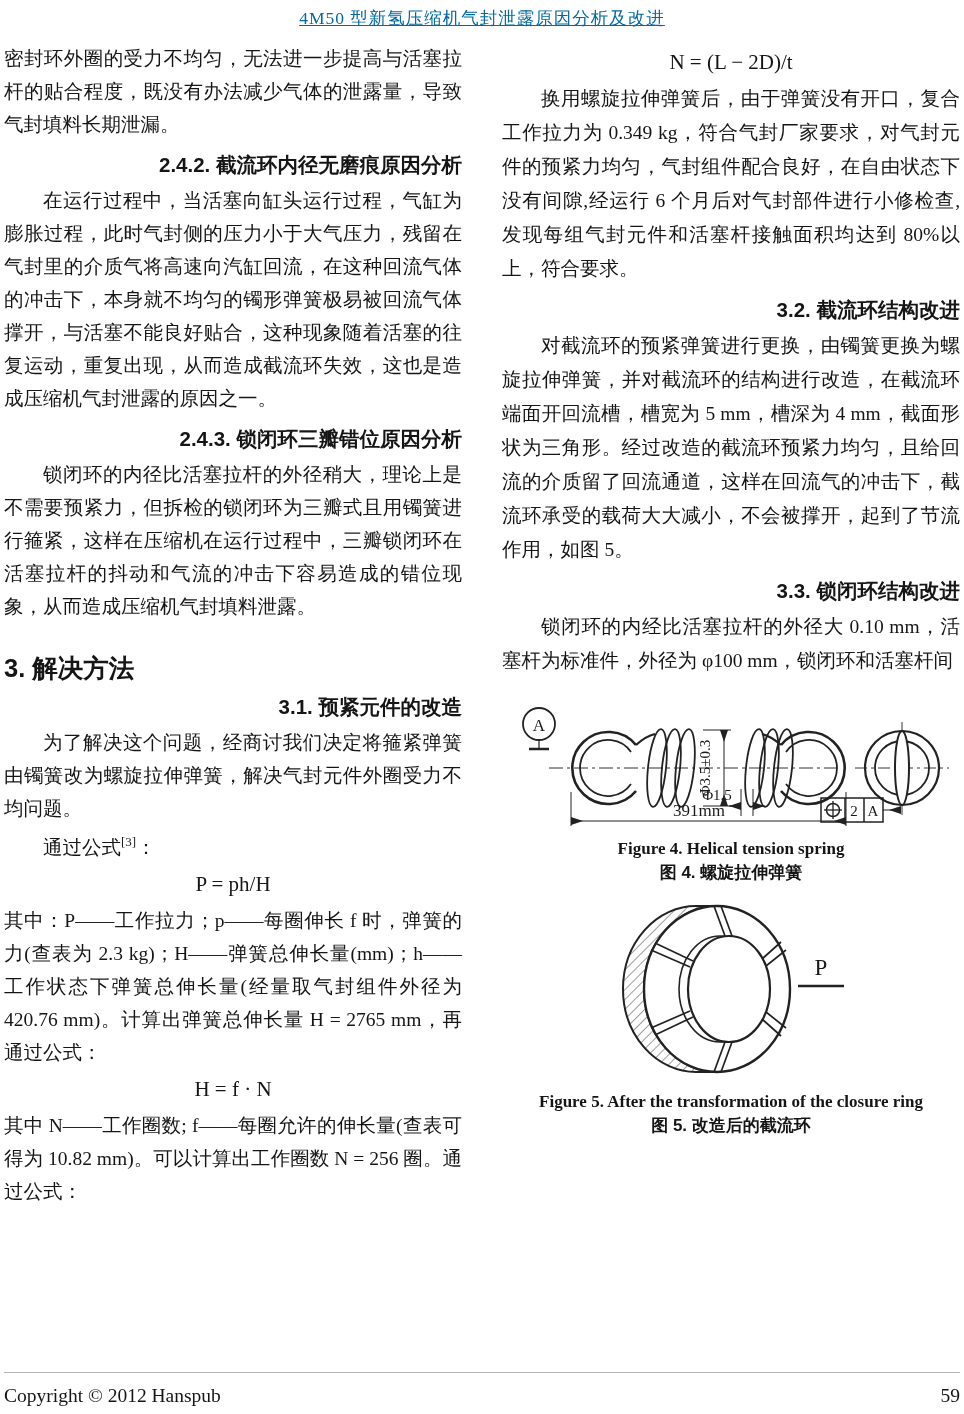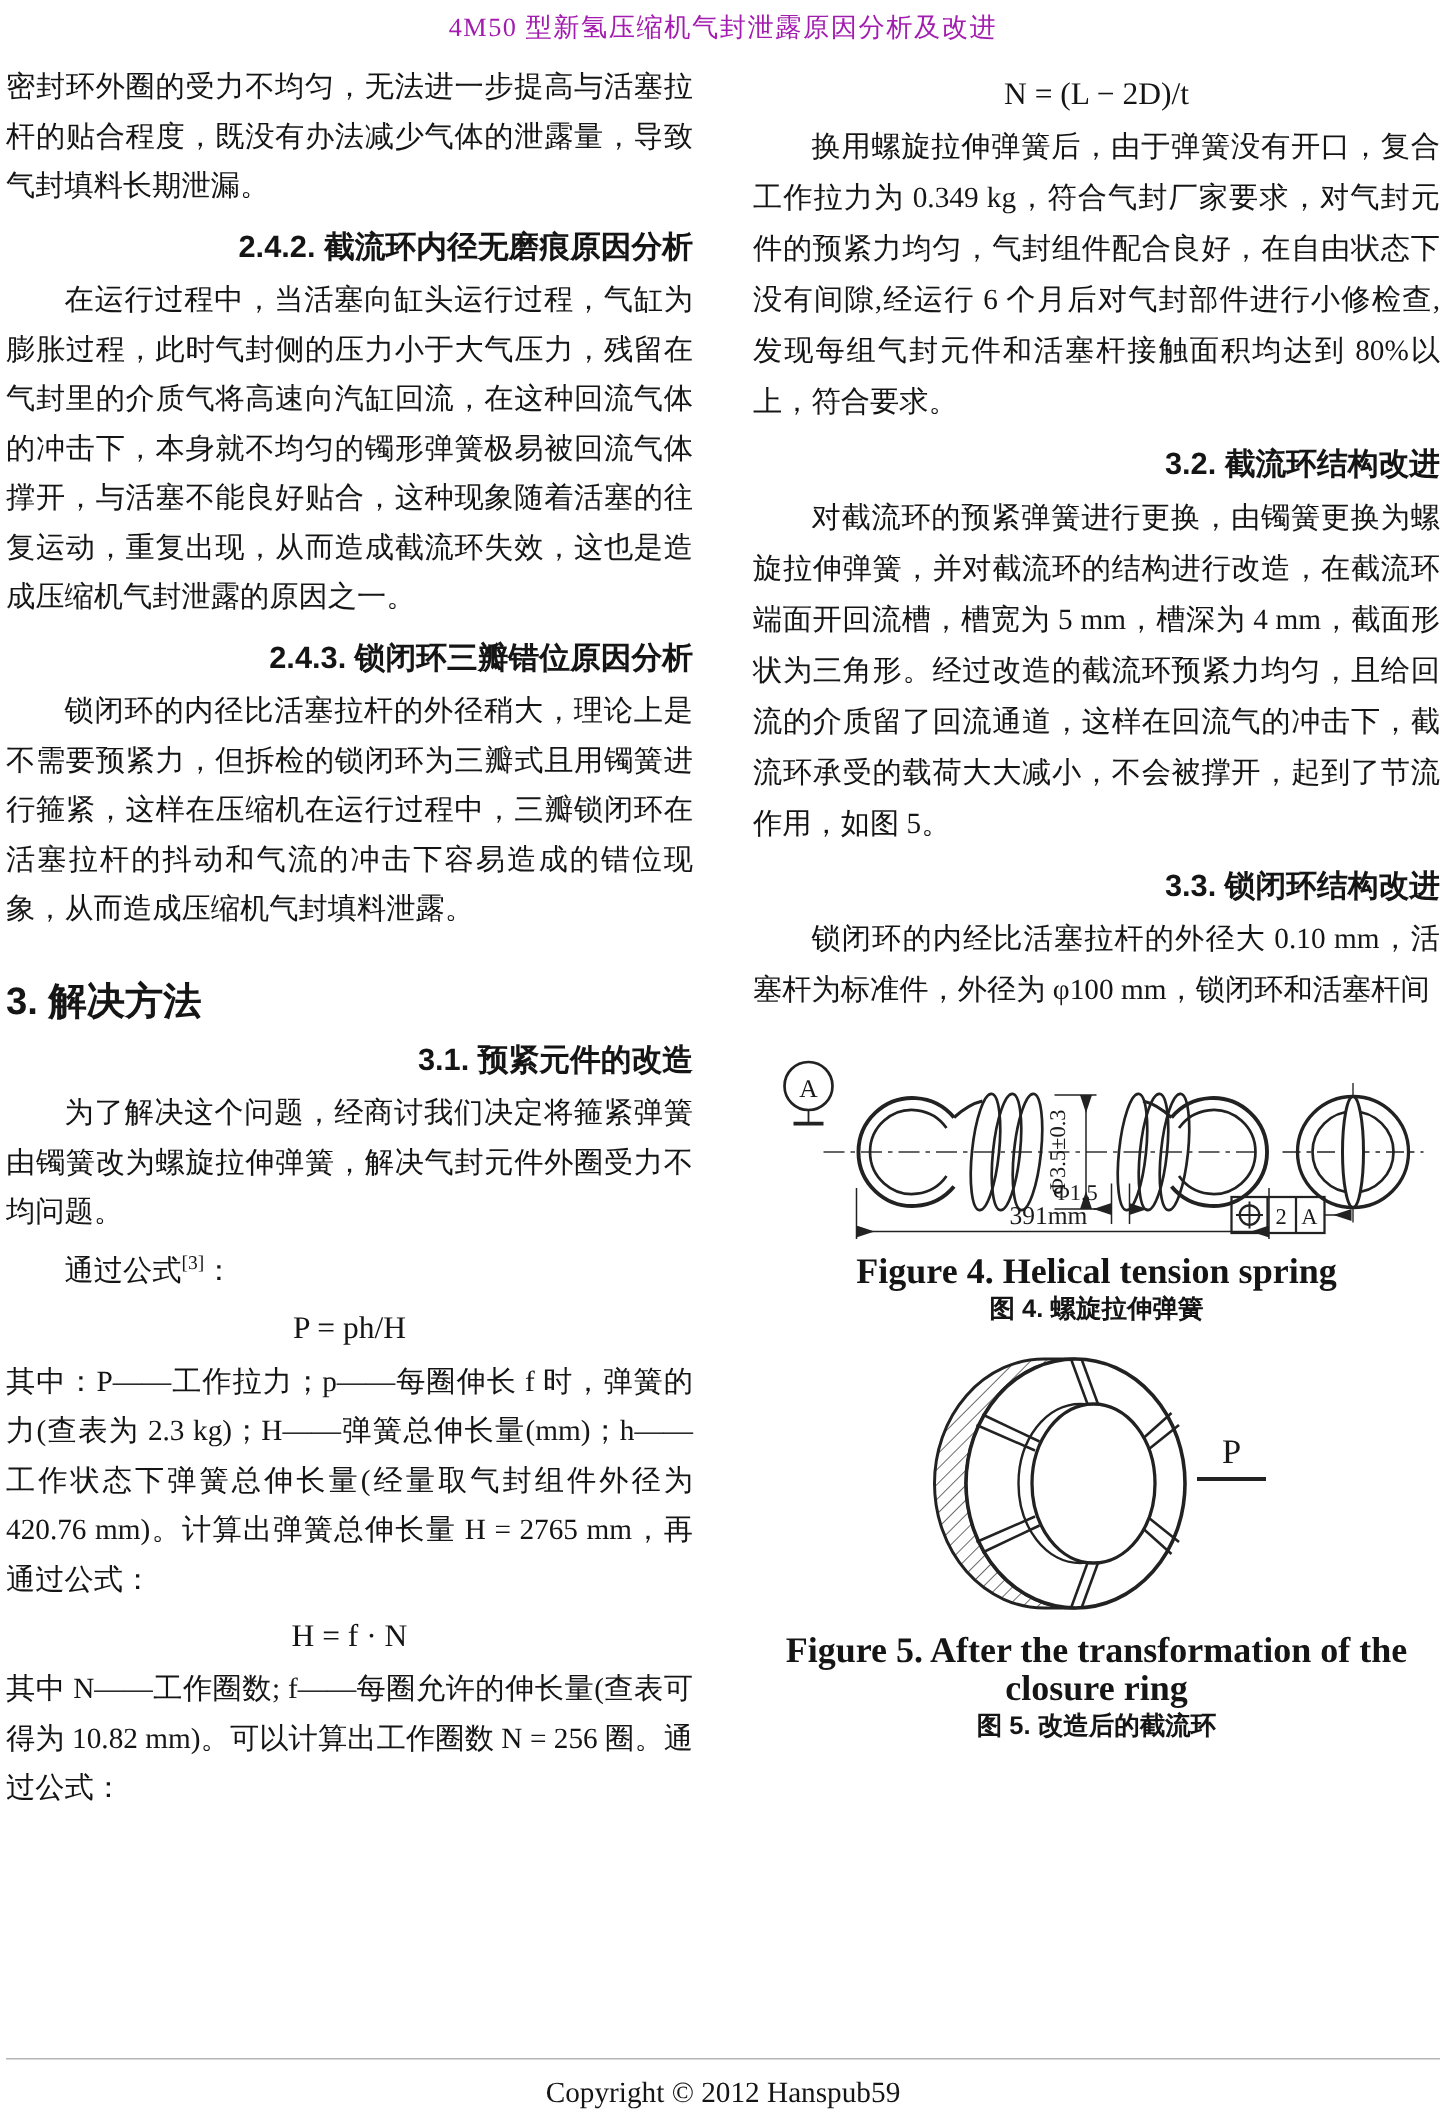--- a/index.html
+++ b/index.html
@@ -1,36 +1,36 @@
 <!DOCTYPE html>
 <html><head>
 <meta charset="utf-8">
 <style>
   html,body{margin:0;padding:0;background:#888;}
   #page{position:relative;width:964px;height:1414px;background:#ffffff;overflow:hidden;
         font-family:"Liberation Serif","DejaVu Serif",serif;color:#151515;}
   .header{position:absolute;top:6px;left:0;right:0;text-align:center;
-          font-size:17.5px;color:#a21caf;letter-spacing:1px;}
+          font-size:17.5px;color:#0369a1;letter-spacing:1px;text-decoration:underline;}
   .col{position:absolute;top:42px;width:458px;text-align:justify;}
   #col-left{left:4px;font-size:19.5px;line-height:33px;}
   #col-right{left:502px;font-size:19.5px;line-height:34px;}
   .para{margin:0;}
   .ind{text-indent:2em;}
   .h-sub{font-family:"Liberation Sans","DejaVu Sans",sans-serif;font-weight:bold;
          font-size:20.5px;line-height:26px;margin:11px 0 6px 0;text-align:right;}
   .h-big{font-family:"Liberation Sans","DejaVu Sans",sans-serif;font-weight:bold;
          font-size:25.5px;line-height:30px;margin:30px 0 8px 0;text-align:left;}
   .formula{text-align:center;font-size:21px;line-height:36px;margin:2px 0;text-indent:0;}
   sup{font-size:13px;}
   .fig{margin-top:16px;text-align:center;}
-  .figcap-en{font-weight:bold;font-size:24px;line-height:25px;text-align:center;margin-top:4px;}
+  .figcap-en{font-weight:bold;font-size:17px;line-height:25px;text-align:center;margin-top:4px;}
   .figcap-zh{font-family:"Liberation Sans","DejaVu Sans",sans-serif;font-weight:bold;
              font-size:17px;line-height:24px;text-align:center;}
   .footer{position:absolute;left:4px;right:4px;top:1372px;border-top:1px solid #b5b5b5;
-          padding-top:12px;display:flex;justify-content:center;font-size:19.5px;}
+          padding-top:12px;display:flex;justify-content:space-between;font-size:19.5px;}
   svg{display:block;margin:0 auto;}
   svg text{font-family:"Liberation Serif","DejaVu Serif",serif;fill:#1a1a1a;}
 </style>
 </head>
 <body>
 
 <div id="page">
 
   <div class="header">4M50 型新氢压缩机气封泄露原因分析及改进</div>
 

